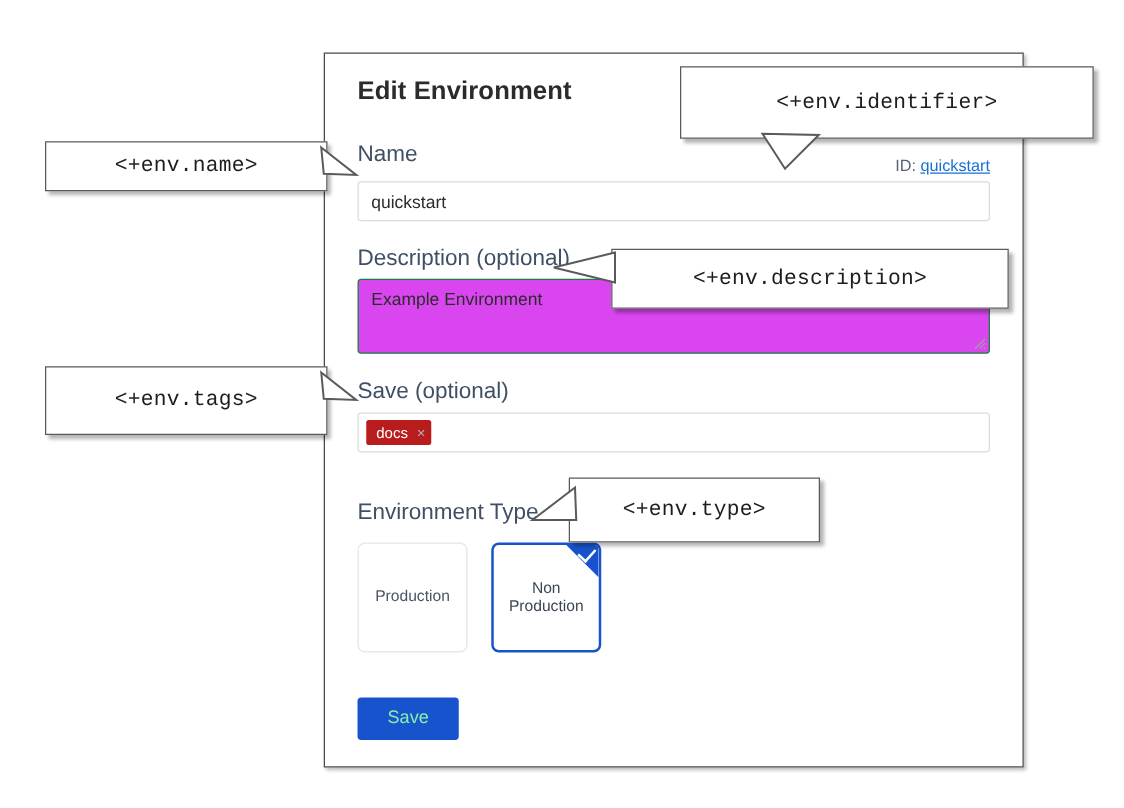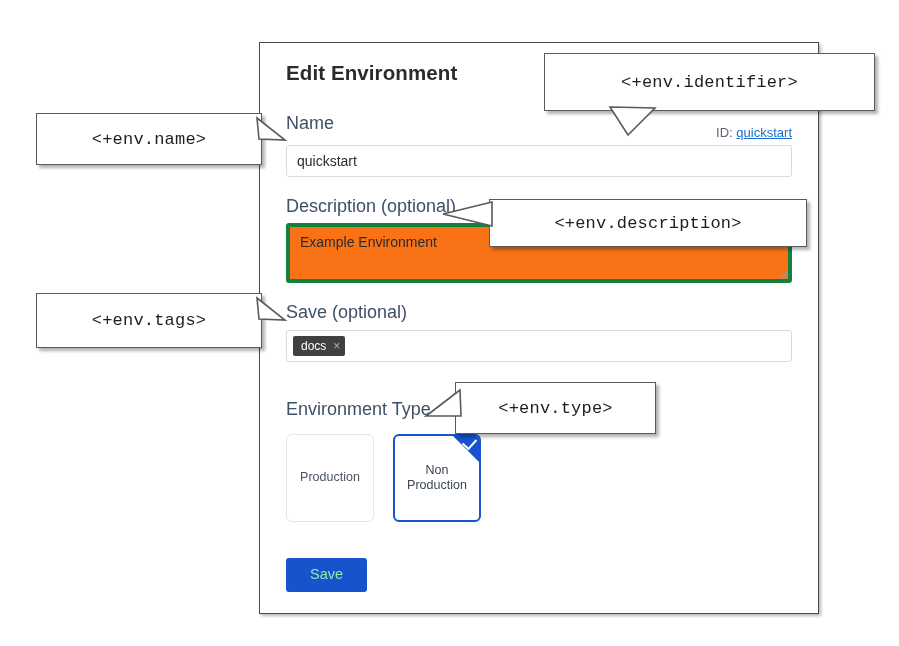--- a/index.html
+++ b/index.html
@@ -88,23 +88,23 @@
   }
 
   .textarea-wrap {
     position: relative;
   }
   .text-area {
     display: block;
     box-sizing: border-box;
     width: 100%;
     height: 60px;
-    border: 4px solid #15803d;
+    border: 1px solid #15803d;
     border-radius: 3px;
-    background: #f97316;
+    background: #d946ef;
     font-family: "Liberation Sans", sans-serif;
     font-size: 14px;
     color: #2b2b2b;
     padding: 7px 10px;
     resize: none;
     outline: none;
     overflow: hidden;
   }
   .resize-grip {
     position: absolute;
@@ -126,21 +126,21 @@
     border-radius: 3px;
     background: #fff;
     display: flex;
     align-items: center;
     padding: 0 6px;
   }
   .tag-chip {
     display: inline-flex;
     align-items: center;
     height: 20px;
-    background: #404040;
+    background: #b91c1c;
     border-radius: 2px;
     padding: 0 5px 0 8px;
     color: #ffffff;
     font-size: 12px;
     line-height: 1;
   }
   .tag-chip .tag-x {
     margin-left: 7px;
     color: #aab3bd;
     font-size: 12px;
@@ -236,21 +236,21 @@
     z-index: 5;
   }
 
   .tail-svg {
     position: absolute;
     z-index: 6;
     overflow: visible;
   }
 
   
-  #callout-name        { left: 36px;  top: 113px; width: 226px; height: 52px; }
+  #callout-name        { left: 36px;  top: 113px; width: 226px; height: 40px; }
   #callout-identifier  { left: 544px; top: 53px;  width: 331px; height: 58px; }
   #callout-description { left: 489px; top: 199px; width: 318px; height: 48px; }
   #callout-tags        { left: 36px;  top: 293px; width: 226px; height: 55px; }
   #callout-type        { left: 455px; top: 382px; width: 201px; height: 52px; }
 </style>
 </head>
 <body>
 
 <div class="form-card">
   <div class="form-inner">

